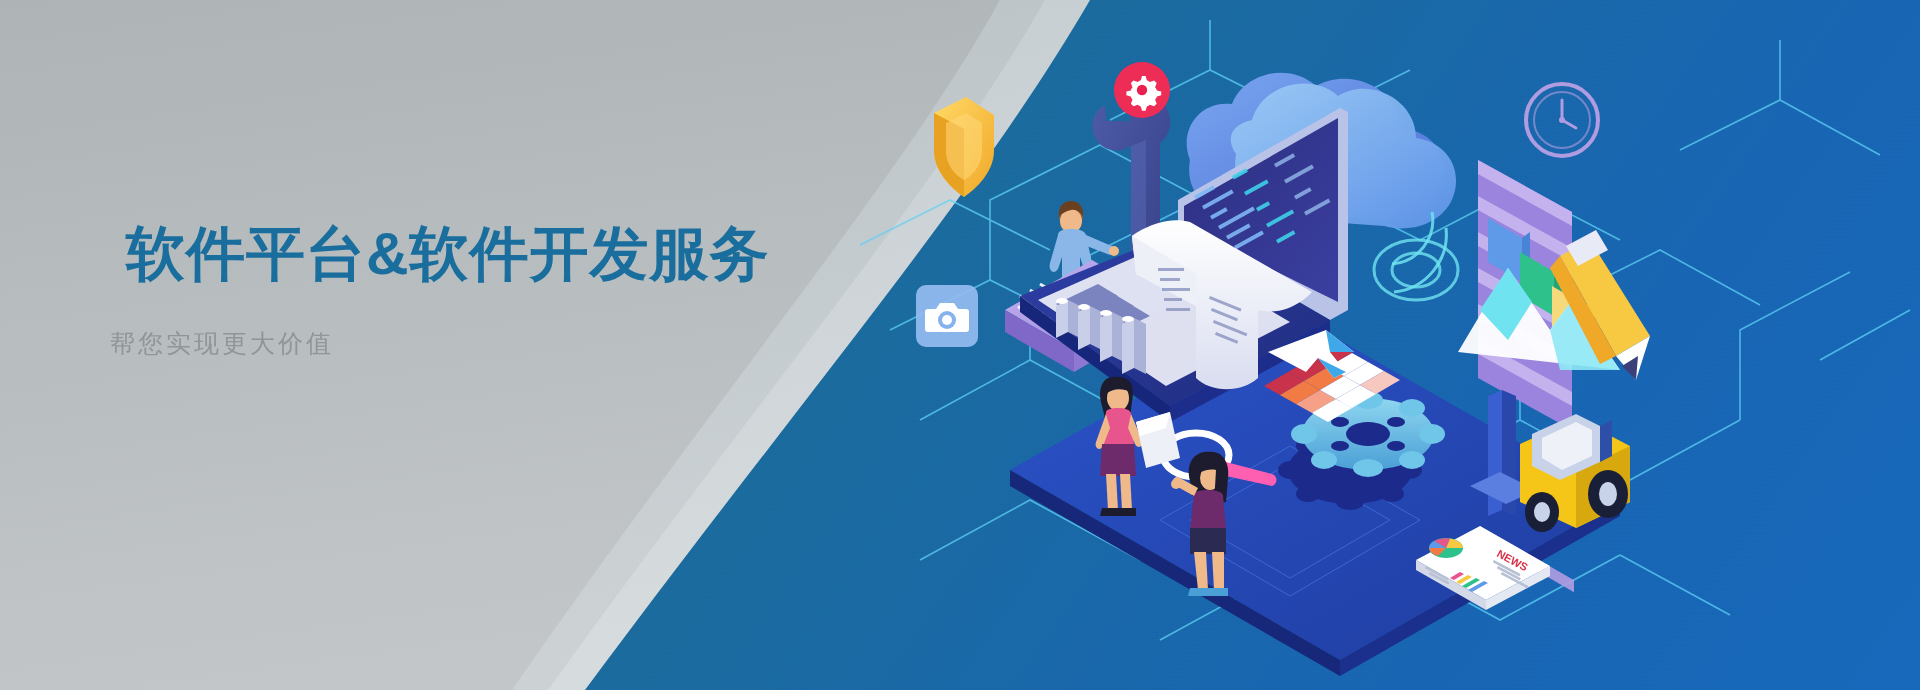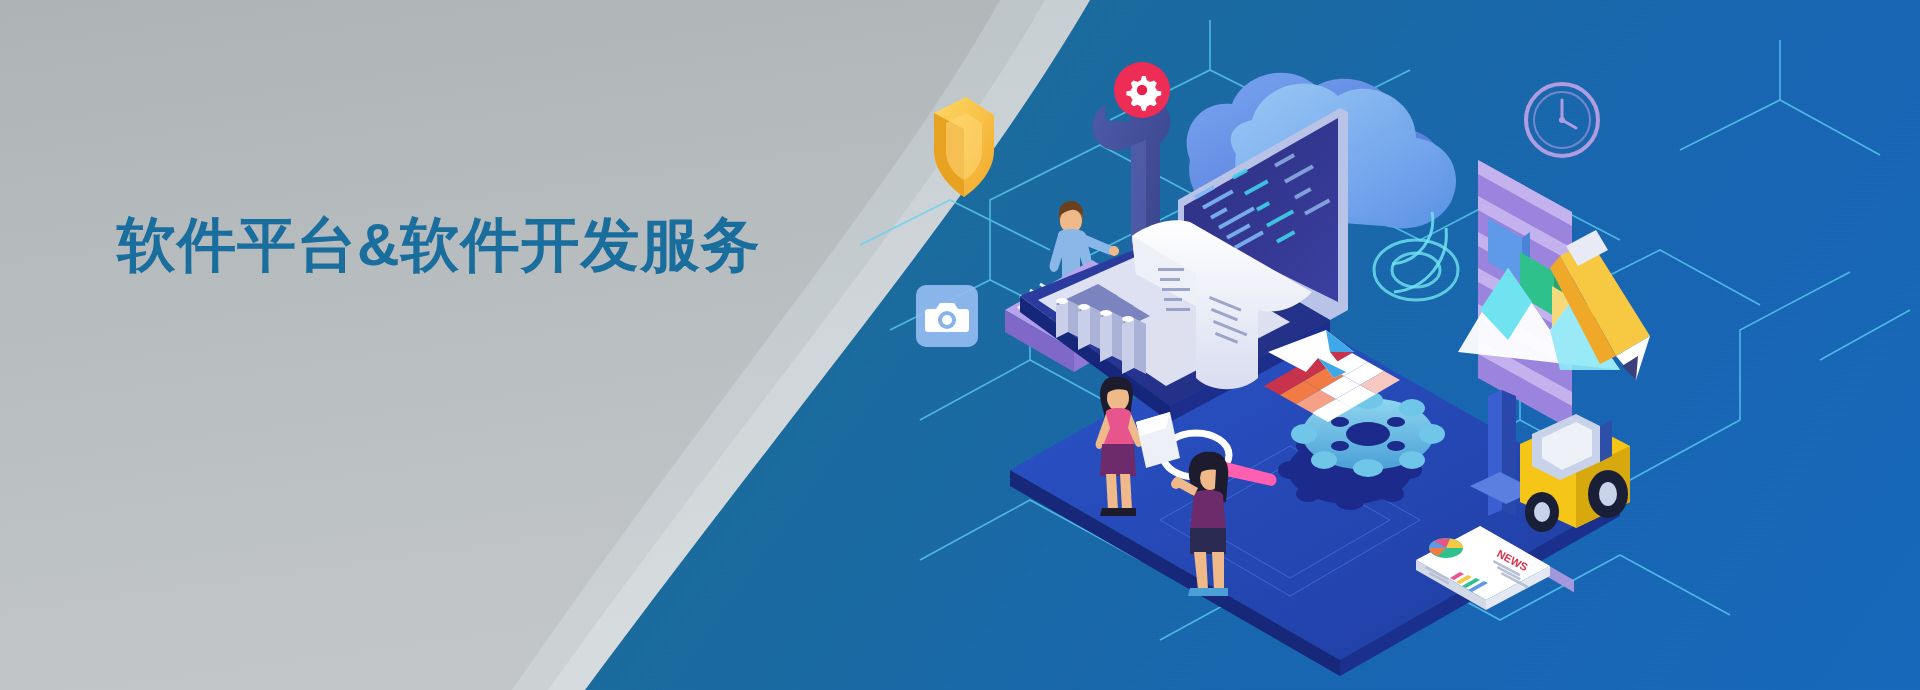--- a/index.html
+++ b/index.html
@@ -26,21 +26,21 @@
       repeating-linear-gradient(90deg,rgba(0,0,0,.10) 0 1px,transparent 1px 2px);
   }
 
   
   .sweep{position:absolute;inset:0;}
 
   
   .copy{position:absolute;left:110px;top:205px;width:760px;}
   .title{
     font-size:59px;font-weight:700;color:#1a6e9e;
-    letter-spacing:1px;line-height:1.15;margin:7px;
+    letter-spacing:1px;line-height:1.15;margin:16px;
     white-space:nowrap;
   }
   .subtitle{
     margin:38px 0 0 0;font-size:25px;color:#8f9598;
     letter-spacing:3px;font-weight:400;
   }
 
   
   .art{position:absolute;left:860px;top:0;width:1060px;height:690px;}
   .art svg{display:block;width:100%;height:100%;}
@@ -72,20 +72,21 @@
 
     <path d="M0,0 L1090,0 C980,190 800,400 585,690 L0,690 Z" fill="url(#gGrey3)"></path>
 
     <path d="M0,0 L1045,0 C940,185 760,395 548,690 L0,690 Z" fill="url(#gGrey2)"></path>
 
     <path d="M0,0 L1000,0 C900,180 720,390 512,690 L0,690 Z" fill="url(#gGrey)"></path>
   </svg>
 
   <div class="copy">
     <h1 class="title">软件平台&amp;软件开发服务</h1>
+    <p class="subtitle">帮您实现更大价值</p>
   </div>
 
   <div class="art">
     <svg viewBox="0 0 1060 690">
       <defs>
         <linearGradient id="shieldG" x1="0" y1="0" x2="1" y2="1">
           <stop offset="0" stop-color="#ffd966"></stop>
             <stop offset="1" stop-color="#f0a828"></stop>
         </linearGradient>
         <linearGradient id="cloudG" x1="0" y1="0" x2="1" y2="1">

